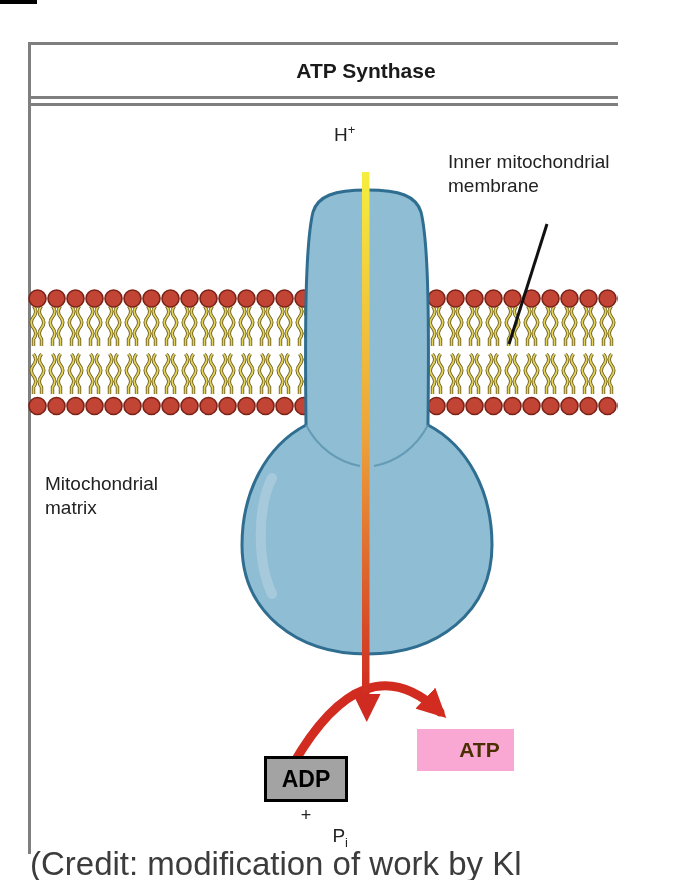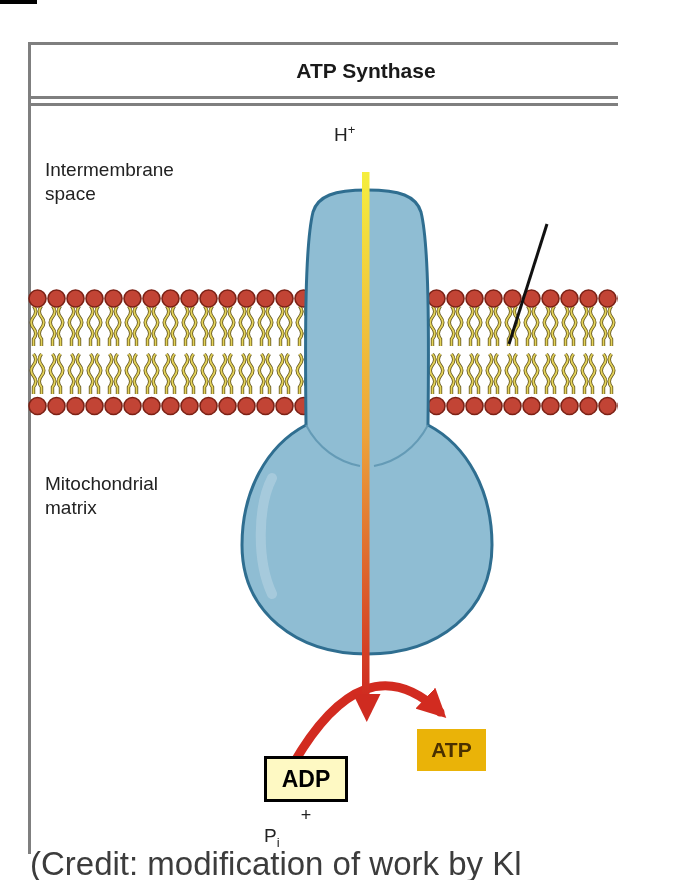--- a/index.html
+++ b/index.html
@@ -18,26 +18,26 @@
   .divider { position:absolute; left:28px; top:103px; width:676px; height:3px; background:#7f7f7f; }
   .diagram-svg { position:absolute; left:0; top:0; }
   .lbl { position:absolute; font-size:19px; line-height:1.24; white-space:pre-line; color:#222; }
   .lbl-intermembrane { left:45px; top:158px; }
   .lbl-inner-membrane { left:448px; top:150px; }
   .lbl-matrix { left:45px; top:472px; }
   .lbl-hplus { left:334px; top:122px; white-space:nowrap; }
   .lbl-hplus sup { font-size:13px; }
   .adp-box {
     position:absolute; left:264px; top:756px; width:84px; height:46px;
-    background:#fef9c3; border:3px solid #000; box-sizing:border-box;
+    background:#a3a3a3; border:3px solid #000; box-sizing:border-box;
     display:flex; align-items:center; justify-content:center;
     font-weight:bold; font-size:23px; color:#000;
   }
   .plus-lbl { position:absolute; left:264px; top:805px; width:84px; text-align:center; font-size:18px; color:#222; }
-  .pi-lbl { position:absolute; left:264px; top:825px; width:84px; text-align:left; font-size:19px; color:#222; }
+  .pi-lbl { position:absolute; left:264px; top:825px; width:84px; text-align:right; font-size:19px; color:#222; }
   .pi-lbl sub { font-size:13px; }
   .atp-box {
     position:absolute; left:417px; top:729px; width:69px; height:42px;
     display:flex; align-items:center; justify-content:center;
     font-weight:bold; font-size:21px; color:#4a3000;
   }
   .credit { position:absolute; left:30px; top:845px; font-size:33px; color:#3c3c3c; white-space:nowrap; }
 </style>
 </head>
 <body>
@@ -103,36 +103,36 @@
     <path d="M 272 478 C 258 505 256 560 272 594" fill="none" stroke="#b9d6e3" stroke-width="10" stroke-linecap="round" opacity="0.55"></path>
 
     <line x1="547" y1="224" x2="509" y2="344" stroke="#111111" stroke-width="3"></line>
 
     <path d="M 292 766 Q 364 640 440 712" fill="none" stroke="#d22b20" stroke-width="9" stroke-linecap="round" marker-end="url(#redHead)"></path>
 
     <rect x="362" y="172" width="7.5" height="526" fill="url(#protonGrad)"></rect>
     <polygon points="353,694 380.5,694 366.75,722" fill="#cf2b20"></polygon>
   </svg>
 
-  <div class="lbl lbl-intermembrane">Intermembrane
-space</div>
 
+  <div class="lbl lbl-inner-membrane">Inner mitochondrial
+membrane</div>
 
   <div class="lbl lbl-matrix">Mitochondrial
 matrix</div>
 
   <div class="lbl lbl-hplus"><span>H</span><sup>+</sup></div>
 
   <div class="adp-box">
     <span>ADP</span>
   </div>
 
   <div class="plus-lbl">+</div>
 
   <div class="pi-lbl"><span>P</span><sub>i</sub></div>
 
-  <div class="atp-box" style="background: #eab308;">
+  <div class="atp-box" style="background: #f9a8d4; padding-left: 28px;">
     <span>ATP</span>
   </div>
 
   <div class="credit">(Credit: modification of work by Kl</div>
 
 </div>
 
 </body></html>

